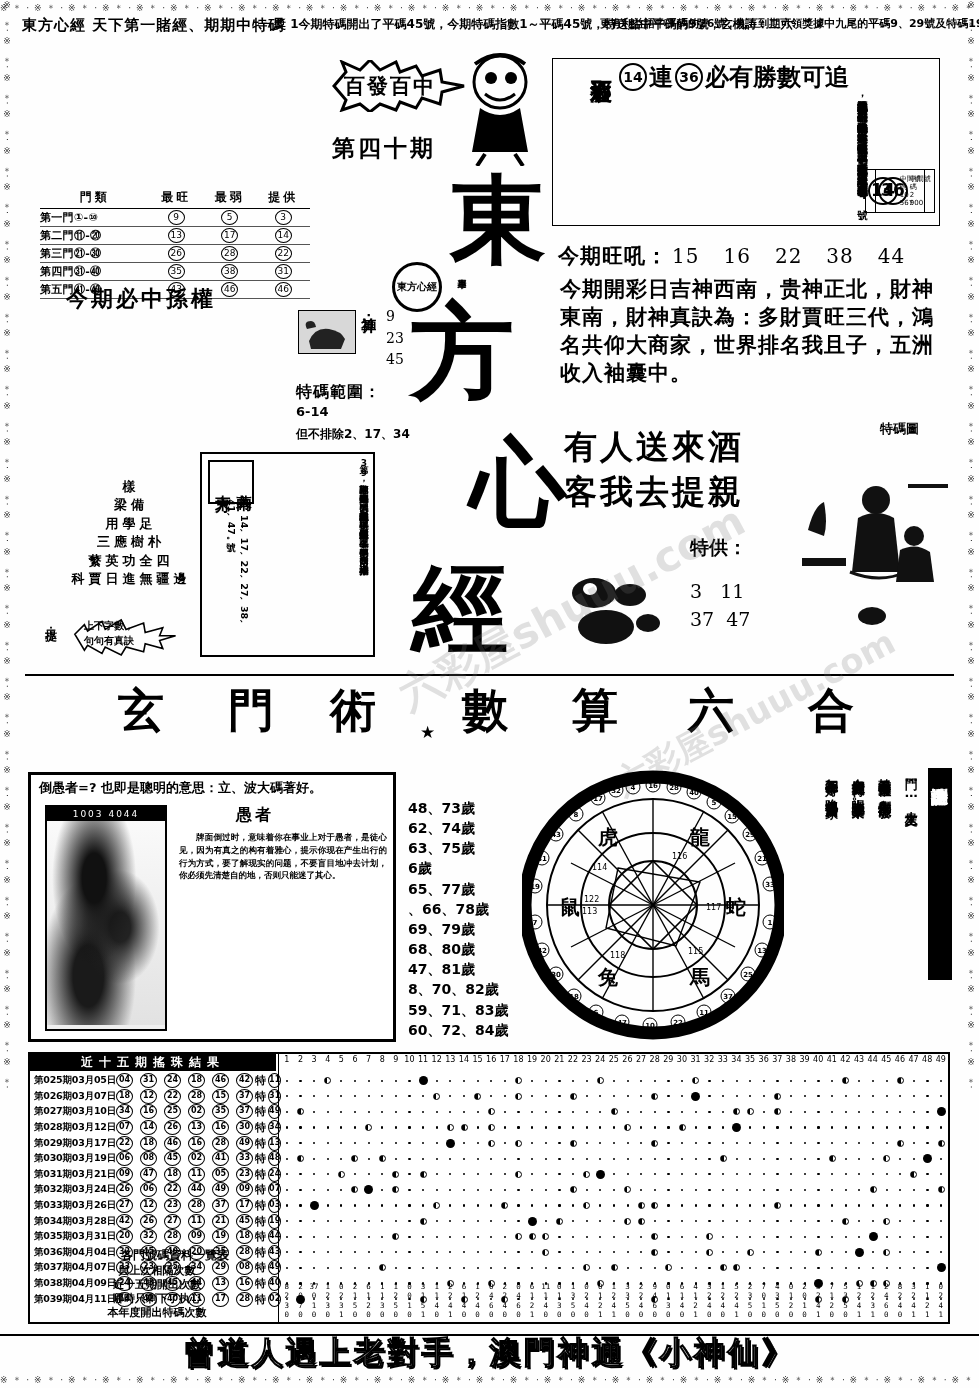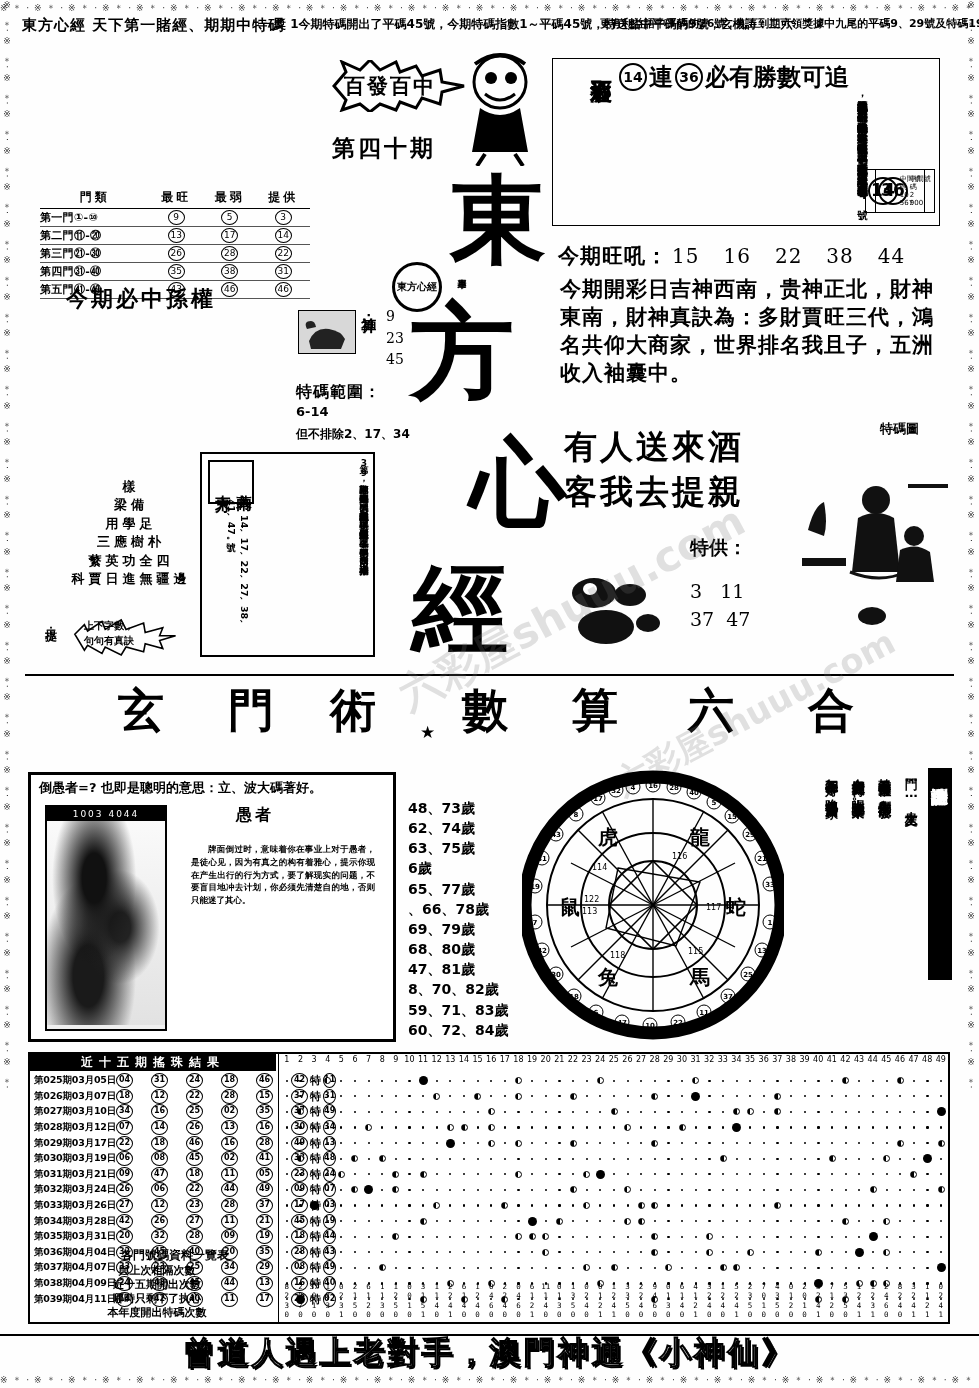--- a/index.html
+++ b/index.html
@@ -135,21 +135,21 @@
   .vpoem .ln{font-size:13px;font-weight:bold;writing-mode:vertical-rl;text-orientation:upright;line-height:1.5;letter-spacing:1px;}
 
   
   .results{position:absolute;left:28px;top:1052px;width:922px;height:272px;border:2px solid #000;box-sizing:border-box;background:#fff;}
   .res-hd{position:absolute;left:0;top:0;width:246px;height:17px;background:#000;color:#fff;font-size:12px;font-weight:bold;letter-spacing:6px;text-align:center;line-height:17px;}
   .colhdr{position:absolute;left:250px;top:1px;width:668px;height:13px;font-size:8px;display:flex;}
   .colhdr span{flex:1;text-align:center;}
   .rows{position:absolute;left:4px;top:19px;width:246px;}
   .row{display:flex;align-items:center;height:15.6px;font-size:9.5px;font-weight:bold;white-space:nowrap;}
   .row .date{width:96px;letter-spacing:-.2px;}
-  .row .balls{display:flex;gap:18px;}
+  .row .balls{display:flex;gap:7px;}
   .ball-o{display:inline-block;width:15px;height:13px;line-height:12px;border:1px solid #000;border-radius:50%;font-size:8px;text-align:center;}
   .row .te{margin:0 2px;font-size:11px;font-weight:bold;}
   .dots{position:absolute;left:250px;top:19px;width:668px;height:236px;}
   .dots .r{position:relative;height:15.6px;}
   .dot{position:absolute;border-radius:50%;background:#000;}
   .stats{position:absolute;left:4px;bottom:2px;width:246px;font-size:11px;font-weight:bold;text-align:center;line-height:1.27;}
   .statnums{position:absolute;left:250px;bottom:2px;width:668px;font-size:7.5px;line-height:1.27;font-family:"DejaVu Sans Mono",monospace;}
   .statnums .sr{display:flex;}
   .statnums .sr span{flex:1;text-align:center;}
   .res-divider{position:absolute;left:248px;top:0;bottom:0;width:1px;background:#000;}
@@ -384,21 +384,21 @@
   <div class="wm" style="left:600px;top:690px;font-size:34px">六彩屋shuuu.com</div>
 
   <div class="tarot">
     <div class="q">倒愚者=? 也即是聰明的意思：立、波大碼著好。</div>
     <div class="card">
       <div class="top">1003 4044</div>
       <div class="art"></div>
     </div>
     <div class="ttl">愚者</div>
     <div class="body">
-      <p style="margin:12px;text-indent:2em">牌面倒过时，意味着你在事业上对于愚者，是徒心见，因为有真之的构有着雅心，提示你现在产生出行的行为方式，要了解现实的问题，不要盲目地冲去计划，你必须先清楚自的地，否则只能迷了其心。</p>
+      <p style="margin:0;text-indent:2em">牌面倒过时，意味着你在事业上对于愚者，是徒心见，因为有真之的构有着雅心，提示你现在产生出行的行为方式，要了解现实的问题，不要盲目地冲去计划，你必须先清楚自的地，否则只能迷了其心。</p>
     </div>
   </div>
 
   <div class="ages" id="ages">
       <div>48、73歲</div>
       <div>62、74歲</div>
       <div>63、75歲</div>
       <div>6歲</div>
       <div>65、77歲</div>
       <div>、66、78歲</div>

